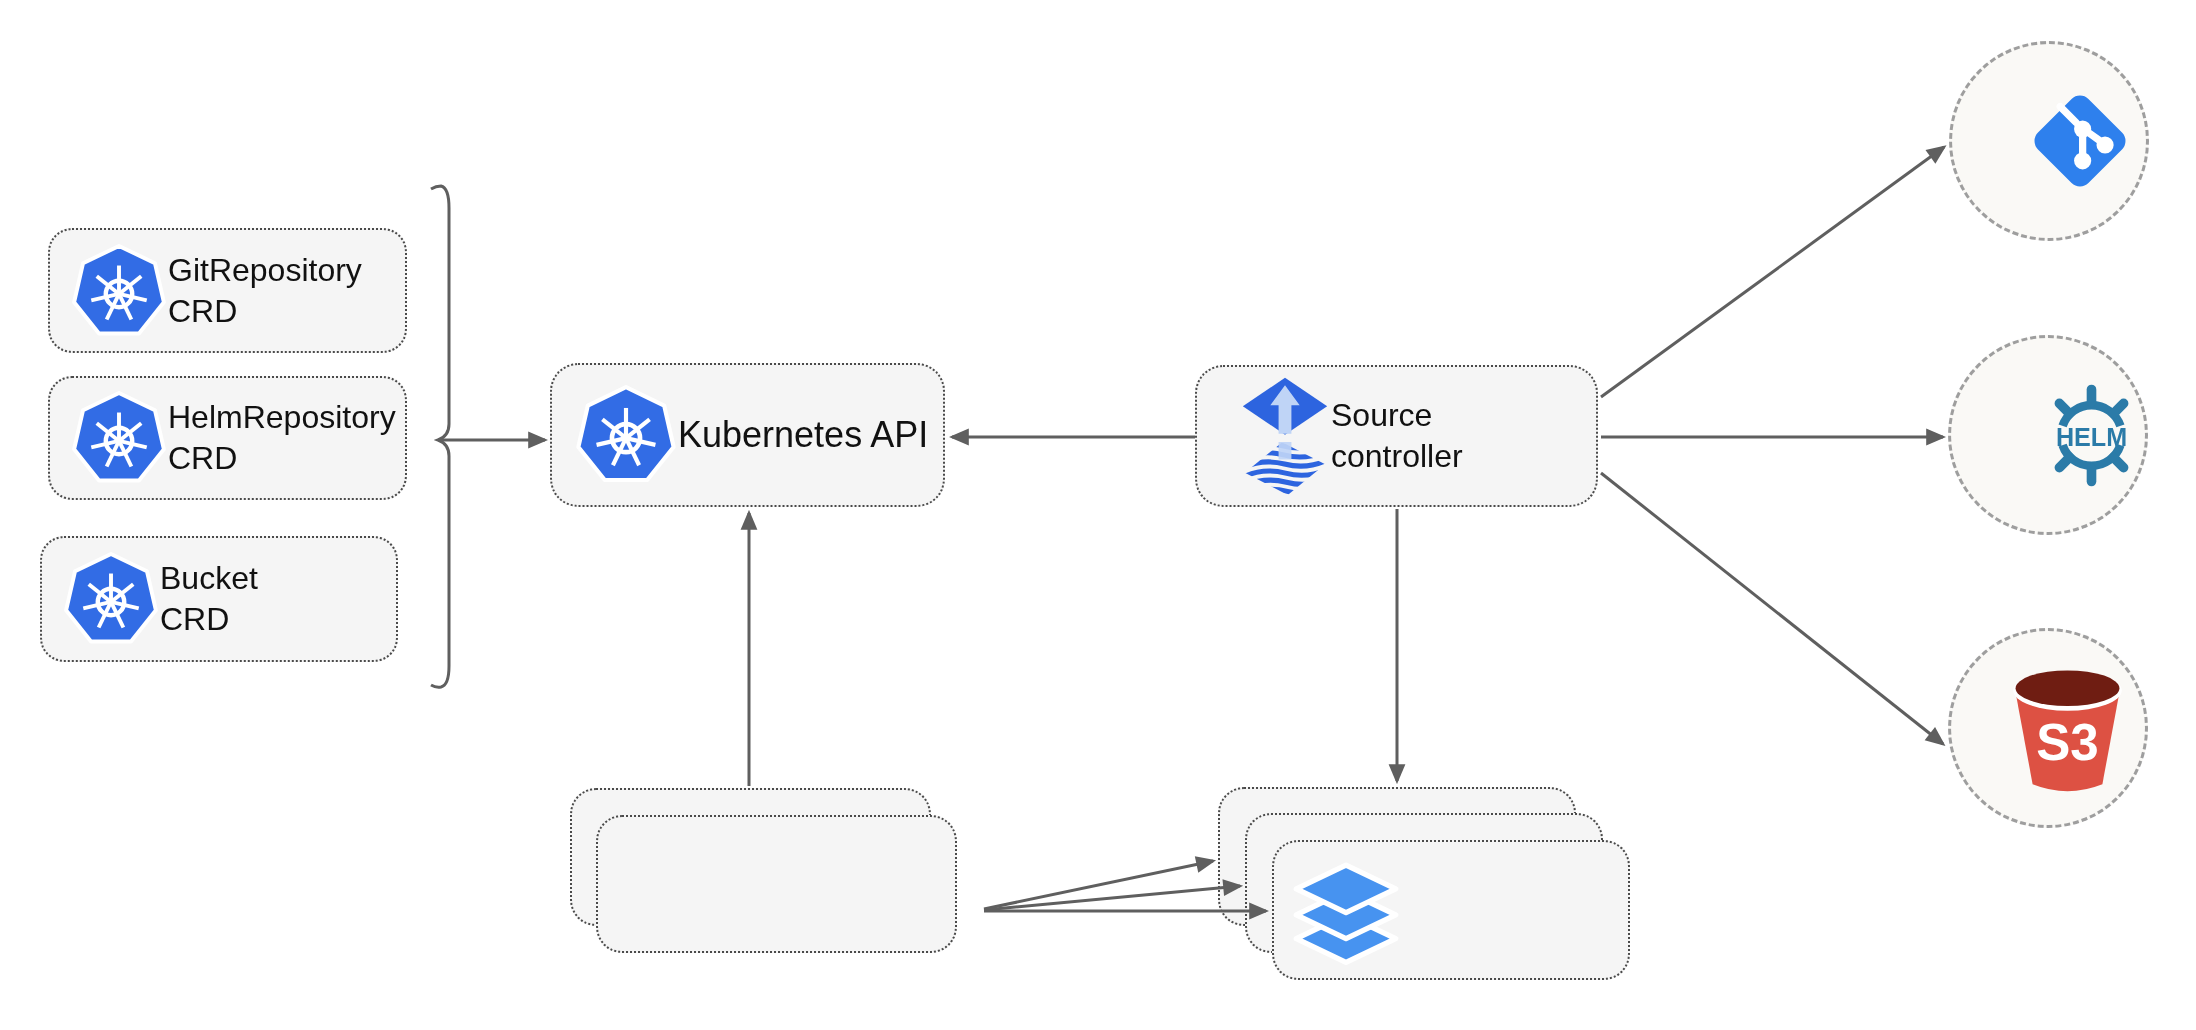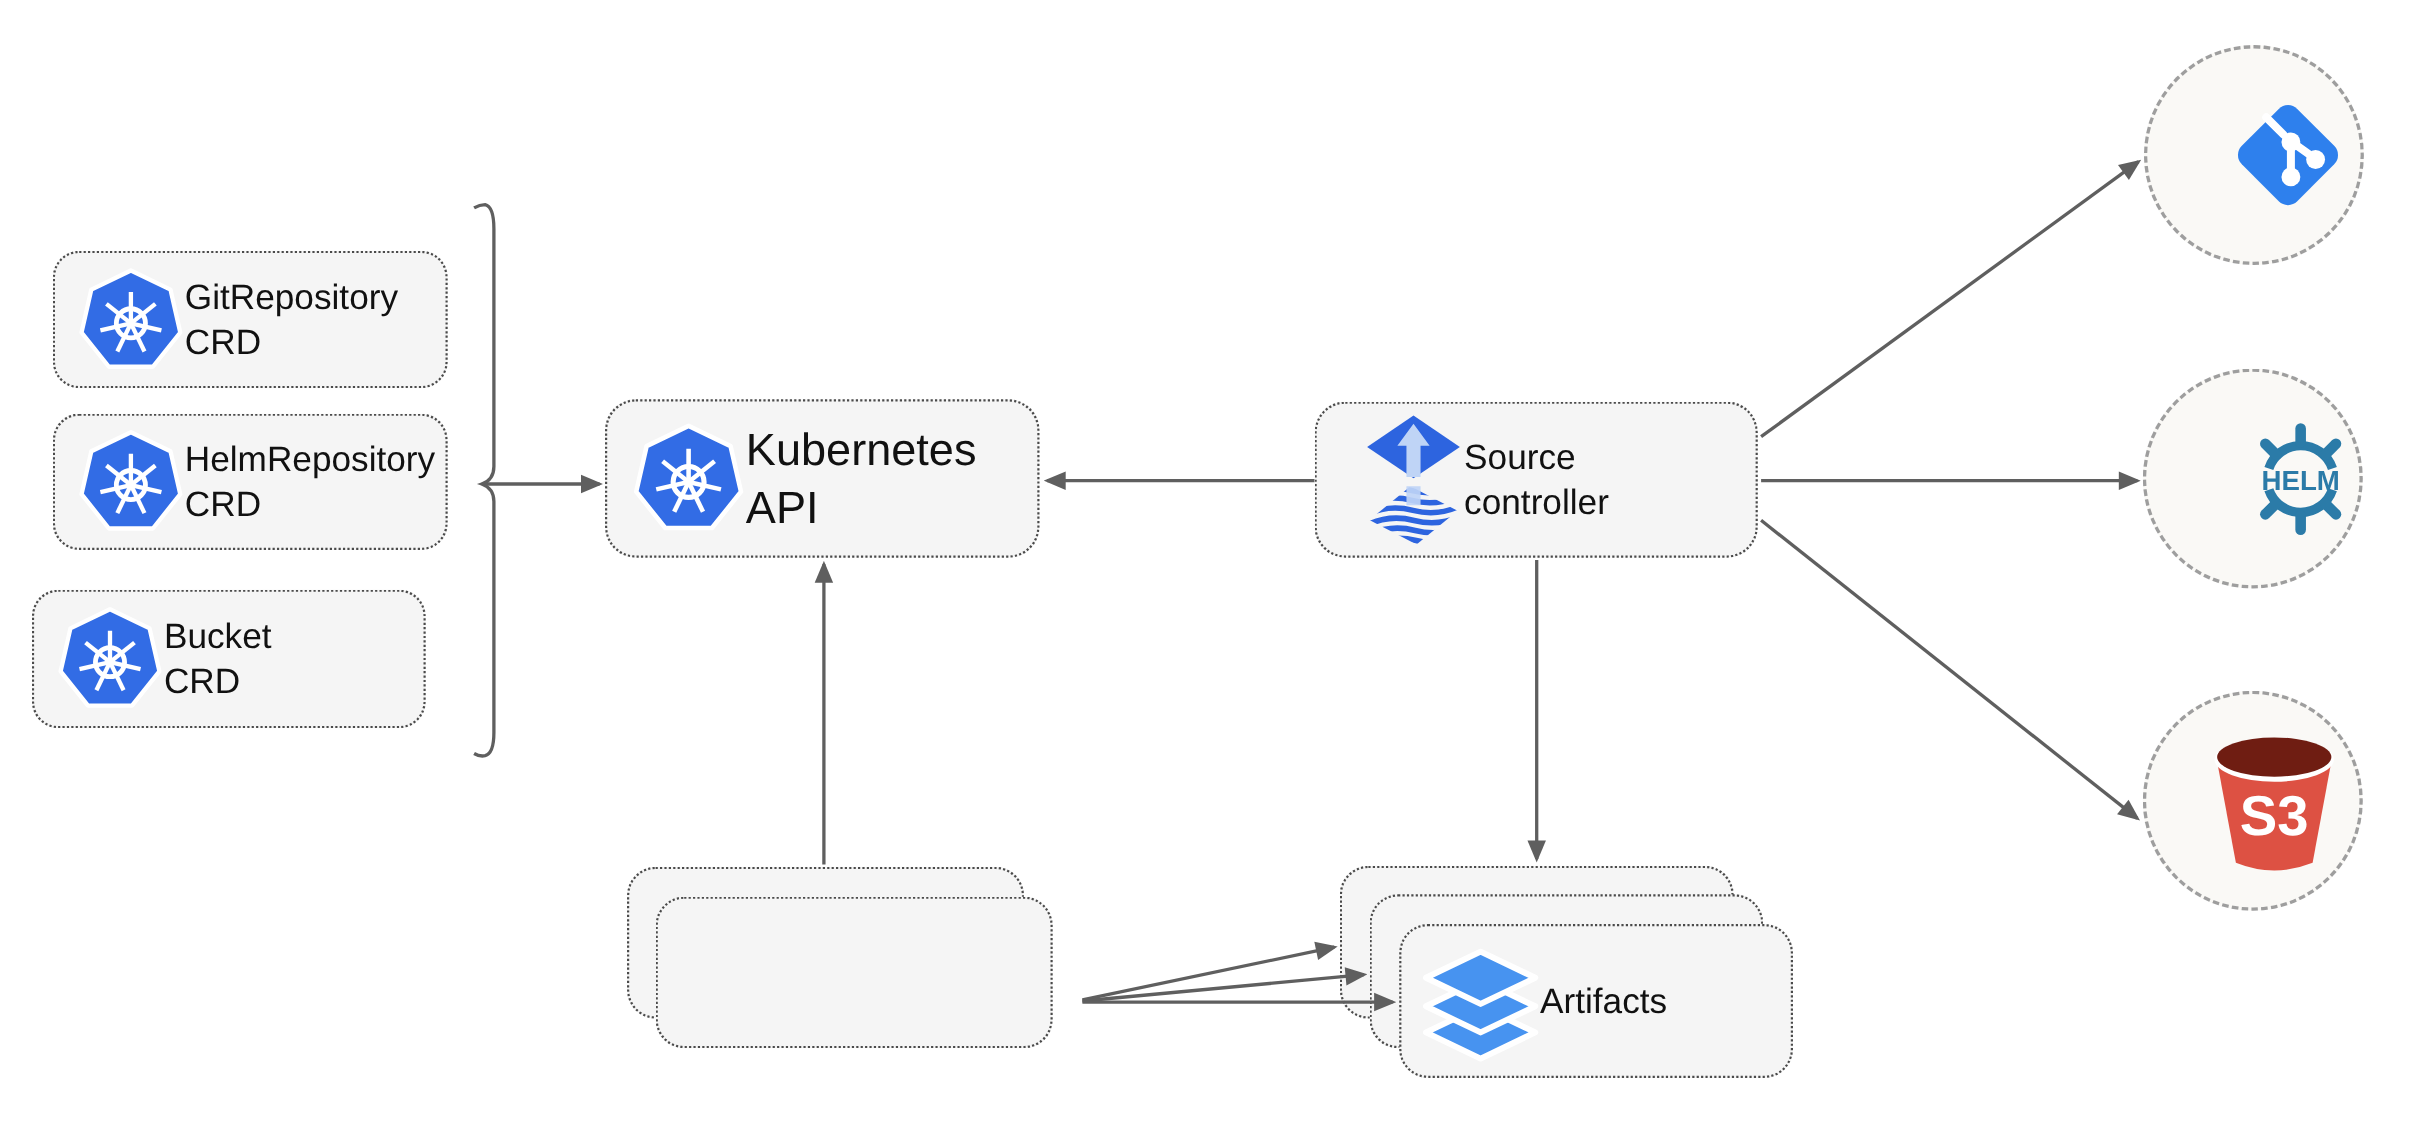--- a/index.html
+++ b/index.html
@@ -116,36 +116,36 @@
   </div>
   <div class="box" style="left:48px;top:376px;width:359px;height:124px;padding-left:20px;border-radius:24px">
     <svg class="icon" width="98" height="98">
         <use href="#sym-k8s"></use>
       </svg>
     <div class="label">
       <span>HelmRepository</span><br>
       <span>CRD</span>
     </div>
   </div>
-  <div class="box" style="left:29px;top:536px;width:358px;height:126px;padding-left:20px;border-radius:24px">
+  <div class="box" style="left:40px;top:536px;width:358px;height:126px;padding-left:20px;border-radius:24px">
     <svg class="icon" width="98" height="98">
         <use href="#sym-k8s"></use>
       </svg>
     <div class="label">
       <span>Bucket</span><br>
       <span>CRD</span>
     </div>
   </div>
 
   <div class="box" style="left:550px;top:363px;width:395px;height:144px;padding-left:22px">
     <svg class="icon" width="104" height="104">
         <use href="#sym-k8s"></use>
       </svg>
     <div class="label big">
-      <span style="font-size:41px">Kubernetes API</span>
+      <span style="font-size:36px">Kubernetes API</span>
     </div>
   </div>
 
   <div class="box" style="left:1195px;top:365px;width:403px;height:142px;padding-left:42px">
     <svg class="icon" width="92" height="121" viewBox="0 0 100 132">
         <use href="#sym-flux"></use>
       </svg>
     <div class="label">
       <span>Source</span><br>
       <span>controller</span>
@@ -156,23 +156,20 @@
   <div class="stackbox" style="left:596px;top:815px;width:361px;height:138px;z-index:2"></div>
 
   <div class="stackbox" style="left:1218px;top:787px;width:358px;height:139px;z-index:1"></div>
   <div class="stackbox" style="left:1245px;top:813px;width:358px;height:140px;z-index:2"></div>
   <div class="box" style="left:1272px;top:840px;width:358px;height:140px;padding-left:18px;z-index:3;border-radius:26px">
     <svg class="icon" width="108" height="117" viewBox="0 0 100 108">
       <polygon class="layers-dia" points="50,58 96,80 50,102 4,80"></polygon>
       <polygon class="layers-dia" points="50,36 96,58 50,80 4,58"></polygon>
       <polygon class="layers-dia" points="50,12 96,34 50,56 4,34"></polygon>
     </svg>
-    <div class="label">
-      <span>Artifacts</span>
-    </div>
   </div>
 
   <div class="circle" style="left:1949px;top:41px">
     <svg class="icon" width="132" height="132" viewBox="0 0 100 100">
       <rect class="git-dia" x="23" y="23" width="54" height="54" rx="9" transform="rotate(45 50 50)"></rect>
       <line class="git-line" x1="35" y1="24" x2="47" y2="36"></line>
       <line class="git-line" x1="52" y1="47" x2="52" y2="59"></line>
       <line class="git-line" x1="57" y1="44" x2="64" y2="49"></line>
       <circle class="git-node" cx="52" cy="41" r="6.5"></circle>
       <circle class="git-node" cx="52" cy="65" r="6.5"></circle>

